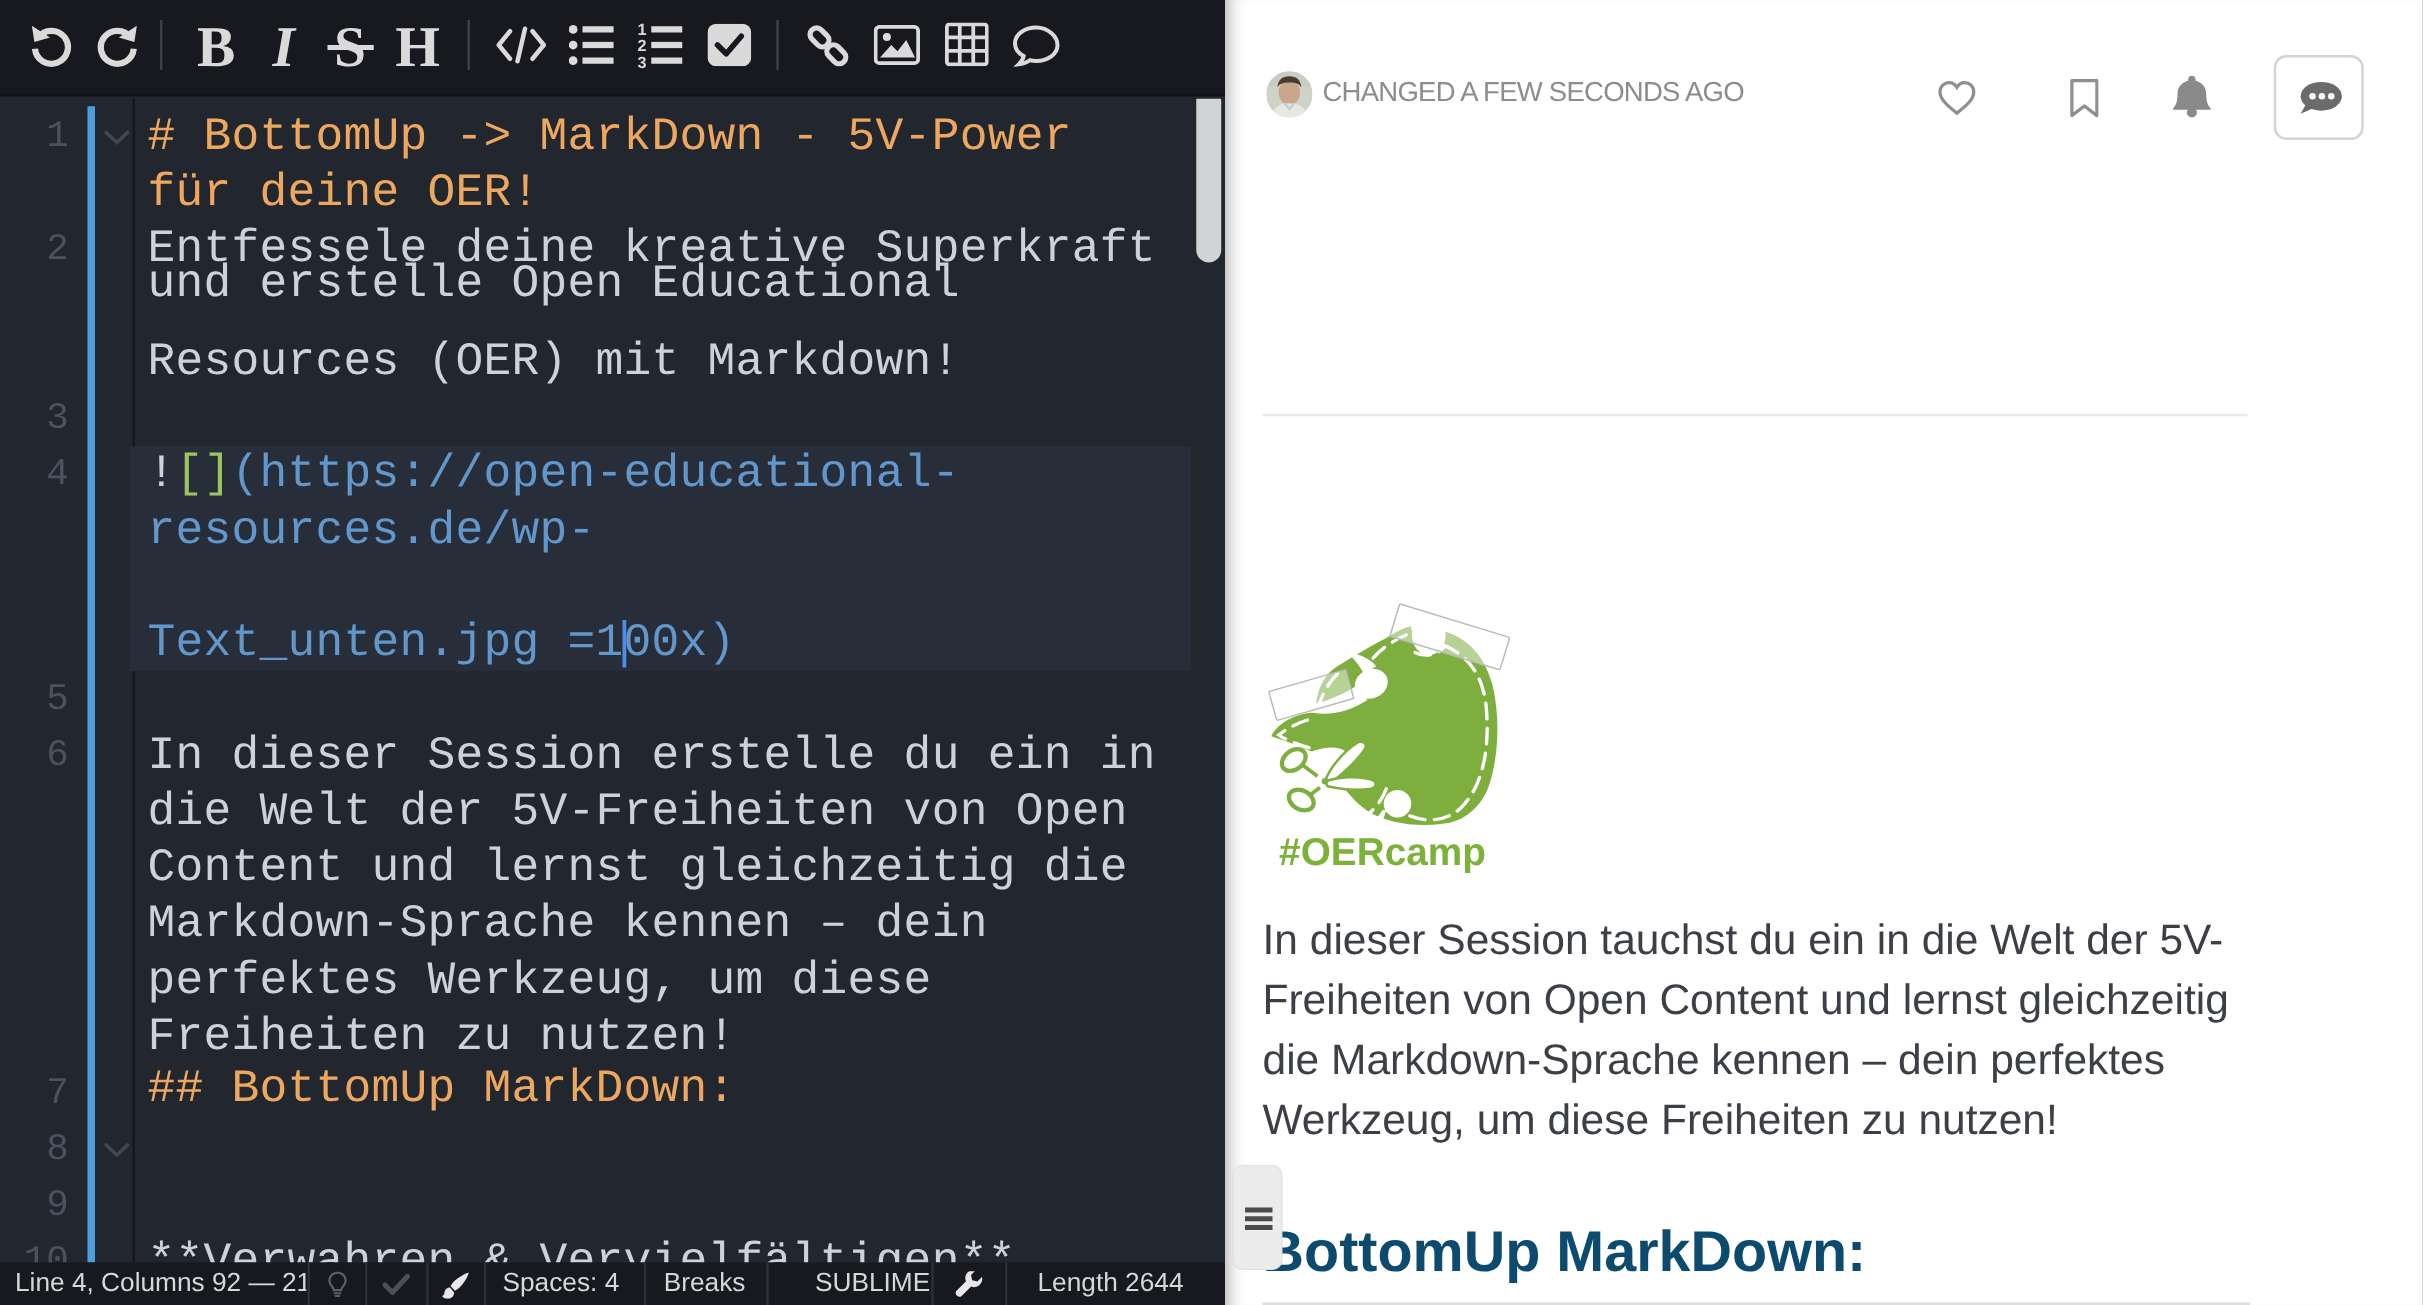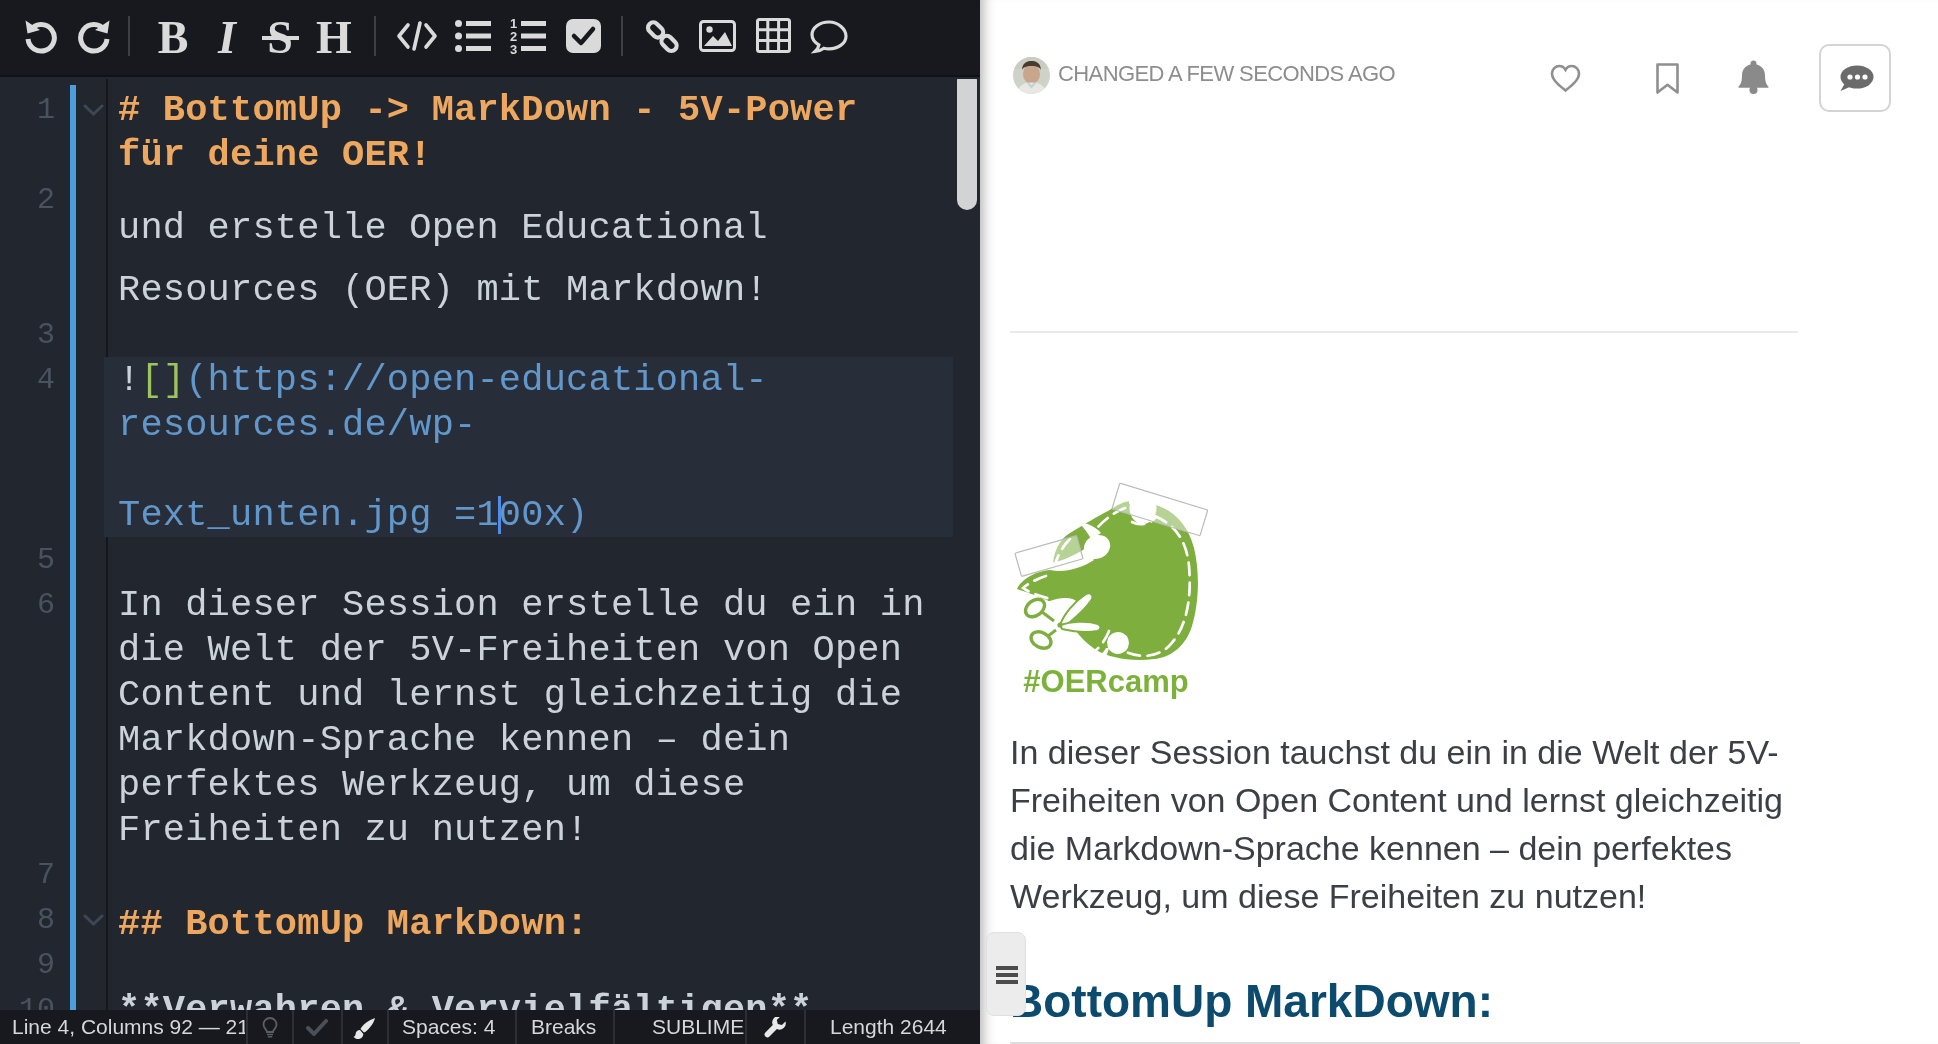--- a/index.html
+++ b/index.html
@@ -10,21 +10,21 @@
   .tsep { position:absolute; top:16px; height:40px; width:2px; background:#3c3f45; }
   .ticon { position:absolute; top:0; }
   .tletter { position:absolute; top:10px; height:56px; line-height:56px; text-align:center; font-family:"Liberation Serif", serif; font-size:46px; font-weight:bold; color:#dadada; }
   #statusbar { position:absolute; left:0; top:1010px; width:980px; height:34px; background:#17191e; color:#d6d7d9; font-size:21px; }
   .ssep { position:absolute; top:0; height:34px; width:2px; background:#2c2f36; }
   .sitem { position:absolute; top:0; height:34px; line-height:34px; white-space:nowrap; }
   
   #code { position:absolute; left:0; top:79px; width:980px; height:931px; overflow:hidden; }
   .erow { position:absolute; left:118px; white-space:pre; font-family:"Liberation Mono", monospace; font-size:37px; line-height:45px; letter-spacing:0.2px; color:#ccd2da; }
   .num  { position:absolute; width:55px; text-align:right; font-family:"Liberation Mono", monospace; font-size:30px; line-height:45px; color:#4a5260; }
-  .bold { font-weight:bold; }
+  .bold { font-weight:normal; }
   .orange { color:#eda75e; }
   .blue { color:#6297cb; }
   .green { color:#9ec45f; }
   .white { color:#ccd2da; }
   #changebar { position:absolute; left:70px; top:6px; width:6px; height:925px; background:#4d9fdb; }
   #gutterline { position:absolute; left:106px; top:0px; width:2px; height:931px; background:#15171b; }
   #hl4 { position:absolute; left:104px; top:278px; width:849px; height:180px; background:#282e39; }
   #caret { position:absolute; left:498px; top:417px; width:3px; height:38px; background:#4f8de8; }
   #sb-thumb { position:absolute; left:957px; top:71px; width:20px; height:139px; background:#d2d3d5; border-radius:10px; }
   .chev { position:absolute; left:83px; width:21px; height:12px; }
@@ -102,32 +102,33 @@
         <path d="M19 2 C9.6 2 2 7.6 2 14.6 c0 4.2 2.7 8 6.9 10.3 C8.5 27.2 7 29.6 5 31.5 c3.6 -0.3 6.6 -1.6 8.9 -3.3 c1.6 0.4 3.3 0.6 5.1 0.6 c9.4 0 17 -5.6 17 -12.6 S28.4 2 19 2 Z" fill="none" stroke="#dadada" stroke-width="3.2"></path>
       </svg>
   </div>
   <div id="code">
     <div id="changebar"></div>
     <div id="gutterline"></div>
     <div id="hl4"></div>
 
     <div class="erow orange bold" style="top:8.5px"># BottomUp -&gt; MarkDown - 5V-Power</div>
     <div class="erow orange bold" style="top:53.5px">für deine OER!</div>
+    <div class="erow" style="top:98.5px">Entfessele deine kreative Superkraft</div>
     <div class="erow" style="top:127px">und erstelle Open Educational</div>
     <div class="erow" style="top:188.5px">Resources (OER) mit Markdown!</div>
     <div class="erow" style="top:278.5px"><span class="white">!</span><span class="green">[]</span><span class="blue">(https://open-educational-</span></div>
     <div class="erow blue" style="top:323.5px">resources.de/wp-</div>
     <div class="erow blue" style="top:413.5px">Text_unten.jpg =100x)</div>
     <div class="erow" style="top:503.5px">In dieser Session erstelle du ein in</div>
     <div class="erow" style="top:548.5px">die Welt der 5V-Freiheiten von Open</div>
     <div class="erow" style="top:593.5px">Content und lernst gleichzeitig die</div>
     <div class="erow" style="top:638.5px">Markdown-Sprache kennen – dein</div>
     <div class="erow" style="top:683.5px">perfektes Werkzeug, um diese</div>
     <div class="erow" style="top:728.5px">Freiheiten zu nutzen!</div>
-    <div class="erow orange bold" style="top:823px">## BottomUp MarkDown:</div>
+    <div class="erow orange bold" style="top:771px">## BottomUp MarkDown:</div>
     <div class="erow bold" style="top:908.5px">**Verwahren &amp; Vervielfältigen**</div>
     <div class="num" style="top:8.5px">1</div>
     <div class="num" style="top:98.5px">2</div>
     <div class="num" style="top:233.5px">3</div>
     <div class="num" style="top:278.5px">4</div>
     <div class="num" style="top:458.5px">5</div>
     <div class="num" style="top:503.5px">6</div>
     <div class="num" style="top:773.5px">7</div>
     <div class="num" style="top:818.5px">8</div>
     <div class="num" style="top:863.5px">9</div>

